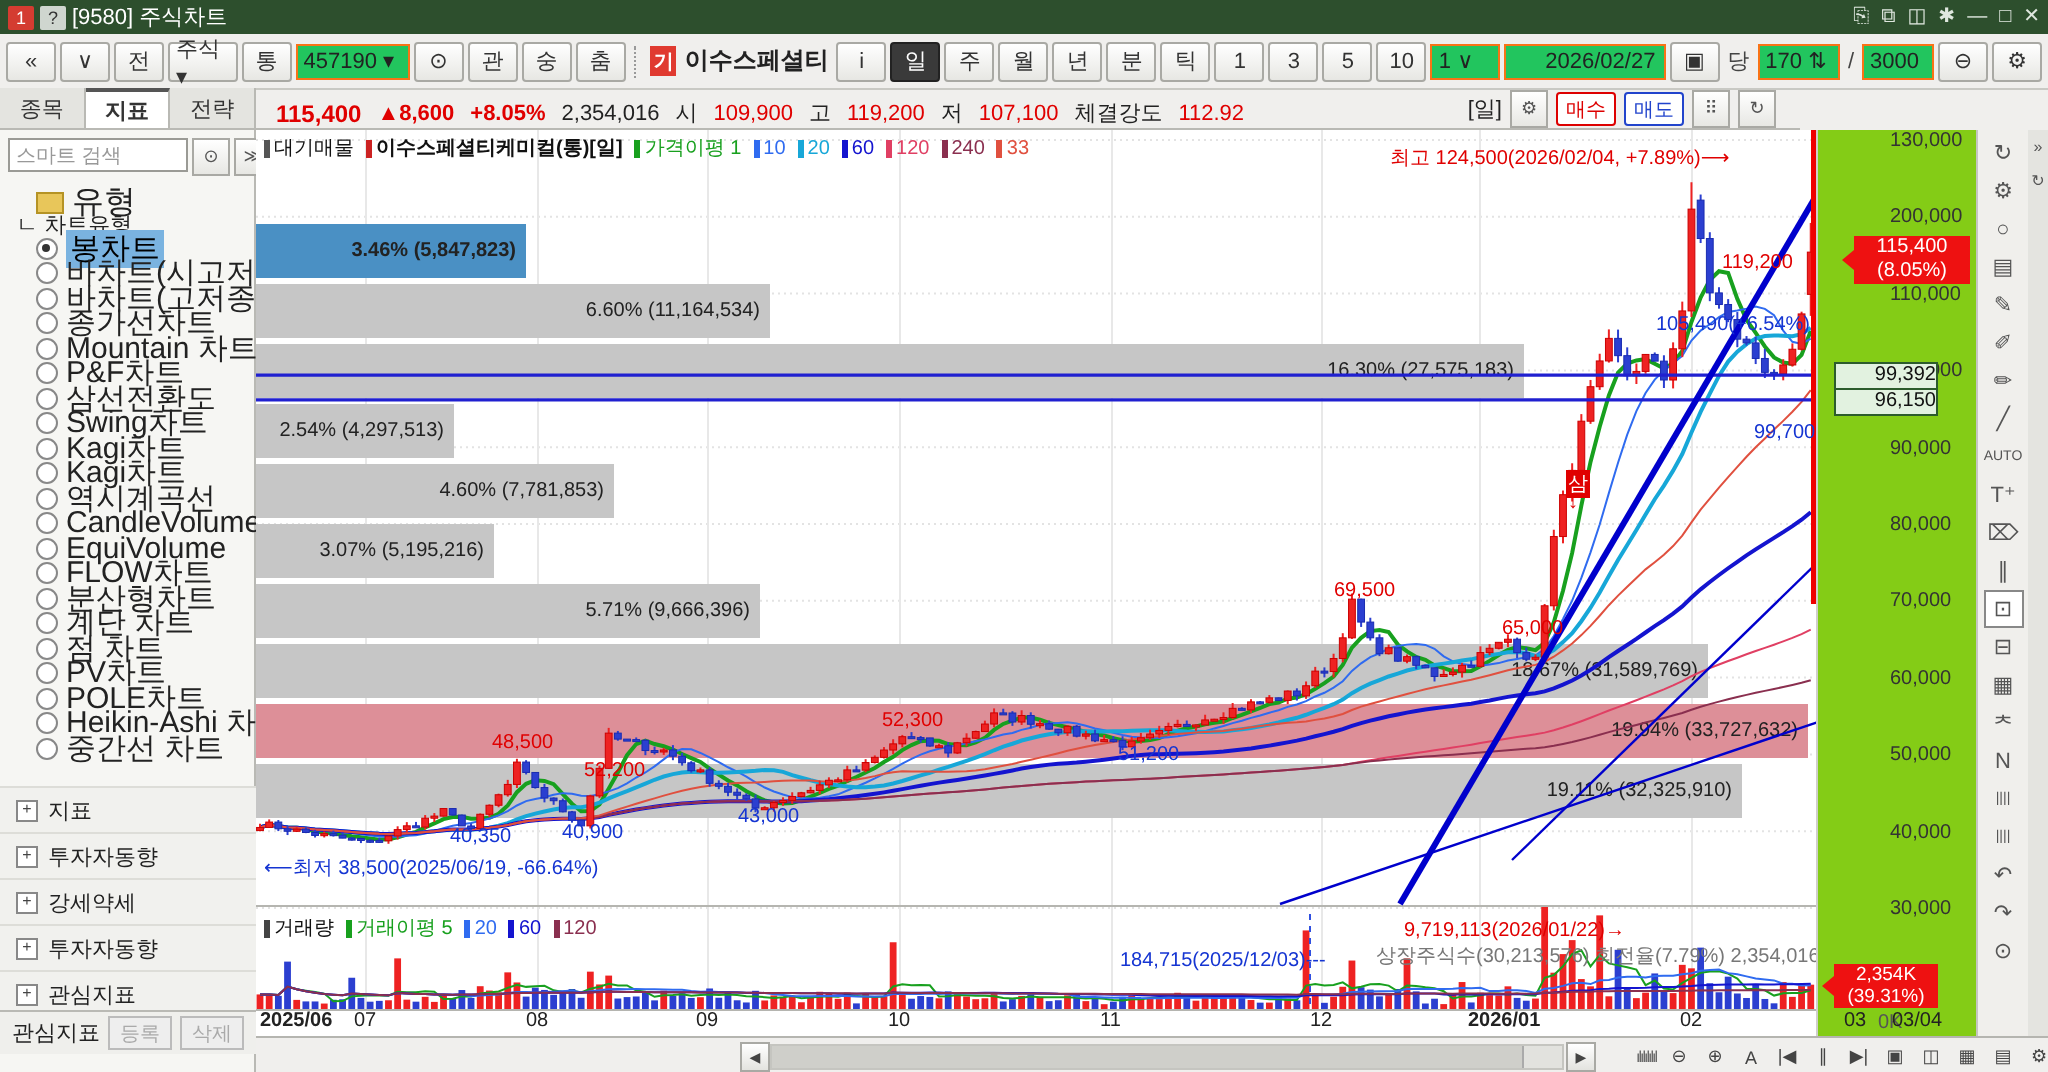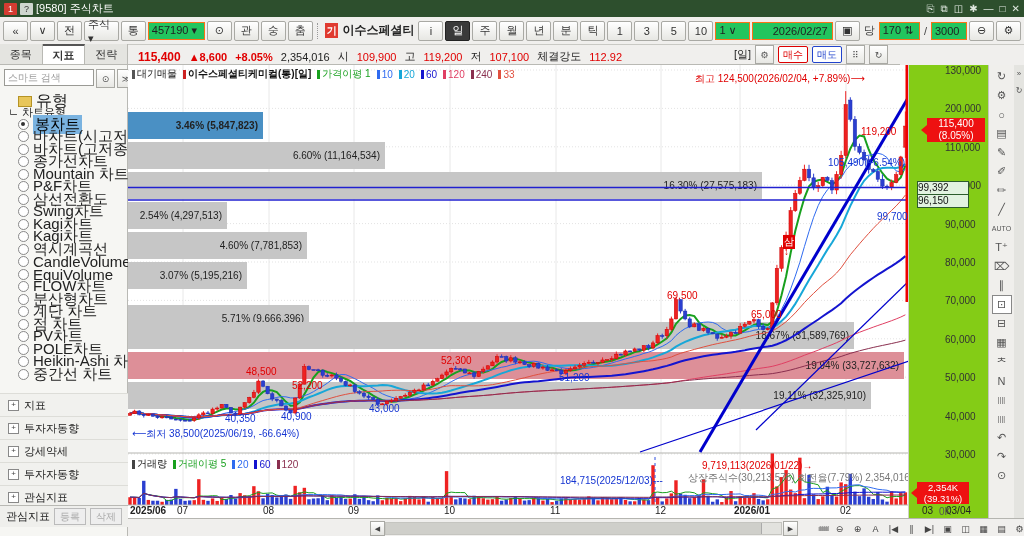--- a/index.html
+++ b/index.html
@@ -60,21 +60,21 @@
   .anno{position:absolute;font-size:10px;white-space:nowrap;z-index:6;}
   #legend-price{position:absolute;left:4px;top:2px;display:flex;gap:6px;align-items:center;z-index:7;font-size:10px;white-space:nowrap;}
   #legend-volume{position:absolute;left:4px;top:392px;display:flex;gap:6px;align-items:center;z-index:7;font-size:10px;}
   .lg-item{display:inline-flex;align-items:center;gap:2px;}
   .lg-sq{width:3px;height:9px;display:inline-block;}
   
   #axis{position:absolute;left:781px;top:0;width:79px;height:453px;background:#84cc16;font-size:10px;color:#333;}
   .ptick{position:absolute;left:36px;}
   .pricebox{position:absolute;left:18px;width:58px;background:#ee1111;color:#fff;font-size:10px;text-align:center;line-height:12px;z-index:3;}
   .pricebox .arr{position:absolute;left:-6px;top:7px;width:0;height:0;border-top:5px solid transparent;border-bottom:5px solid transparent;border-right:6px solid #ee1111;}
-  .greenbox{position:absolute;left:8px;width:50px;height:12px;background:#e2f2e0;border:1px solid #2c5c2c;color:#111;text-align:left;line-height:12px;font-size:10px;z-index:3;}
+  .greenbox{position:absolute;left:8px;width:50px;height:12px;background:#e2f2e0;border:1px solid #2c5c2c;color:#111;text-align:right;line-height:12px;font-size:10px;z-index:3;}
   .volbox{position:absolute;left:8px;width:52px;background:#ee1111;color:#fff;font-size:9.5px;text-align:center;line-height:11px;z-index:3;}
   .volbox .arr{position:absolute;left:-6px;top:6px;width:0;height:0;border-top:5px solid transparent;border-bottom:5px solid transparent;border-right:6px solid #ee1111;}
   #xticks{position:absolute;left:0;top:440px;width:896px;height:13px;font-size:10px;color:#222;}
   #xticks span{position:absolute;top:0;}
   
   #rtools{position:absolute;left:860px;top:0;width:26px;height:453px;background:#f0efec;border-left:1px solid #c5c5c0;display:flex;flex-direction:column;align-items:center;padding-top:2px;box-sizing:border-box;}
   .rt-icon{width:20px;height:19px;display:flex;align-items:center;justify-content:center;font-size:11px;color:#555;cursor:pointer;}
   .rt-icon.sel{border:1px solid #888;background:#fff;box-sizing:border-box;}
   
   #rstrip{position:absolute;left:886px;top:0;width:10px;height:453px;background:#e4e4e0;font-size:8px;color:#555;text-align:center;}
@@ -321,21 +321,21 @@
           <line x1="612" y1="0" x2="612" y2="440" stroke="#e8e8e8" stroke-width="1"></line>
           <line x1="718" y1="0" x2="718" y2="440" stroke="#e8e8e8" stroke-width="1"></line>
         </svg>
       <div id="profile-layer">
           <div class="pbar blue" style="top: 47px; width: 135px; font-weight: bold;">3.46% (5,847,823)</div>
           <div class="pbar gray" style="top: 77px; width: 257px;">6.60% (11,164,534)</div>
           <div class="pbar gray" style="top: 107px; width: 634px;">16.30% (27,575,183)</div>
           <div class="pbar gray" style="top: 137px; width: 99px;">2.54% (4,297,513)</div>
           <div class="pbar gray" style="top: 167px; width: 179px;">4.60% (7,781,853)</div>
           <div class="pbar gray" style="top: 197px; width: 119px;">3.07% (5,195,216)</div>
-          <div class="pbar gray" style="top: 227px; width: 181px; margin-top: 13px;">5.71% (9,666,396)</div>
+          <div class="pbar gray" style="top: 227px; width: 252px;">5.71% (9,666,396)</div>
           <div class="pbar gray" style="top: 257px; width: 726px;">18.67% (31,589,769)</div>
           <div class="pbar pink" style="top: 287px; width: 776px;">19.94% (33,727,632)</div>
           <div class="pbar gray" style="top: 317px; width: 743px;">19.11% (32,325,910)</div>
         </div>
       <svg id="chartsvg" width="780" height="453" style="z-index:5">
           <rect x="0.3" y="432.219607776704" width="3.4" height="7.780392223296027" fill="#ee2222"></rect>
           <rect x="4.888" y="432.3531318635762" width="3.4" height="7.64686813642379" fill="#ee2222"></rect>
           <rect x="9.476" y="432.9062028874364" width="3.4" height="7.093797112563627" fill="#2b3fd0"></rect>
           <rect x="14.064" y="415.80645161290323" width="3.4" height="24.193548387096776" fill="#2b3fd0"></rect>
           <rect x="18.652" y="434.9471334355469" width="3.4" height="5.052866564453086" fill="#ee2222"></rect>

